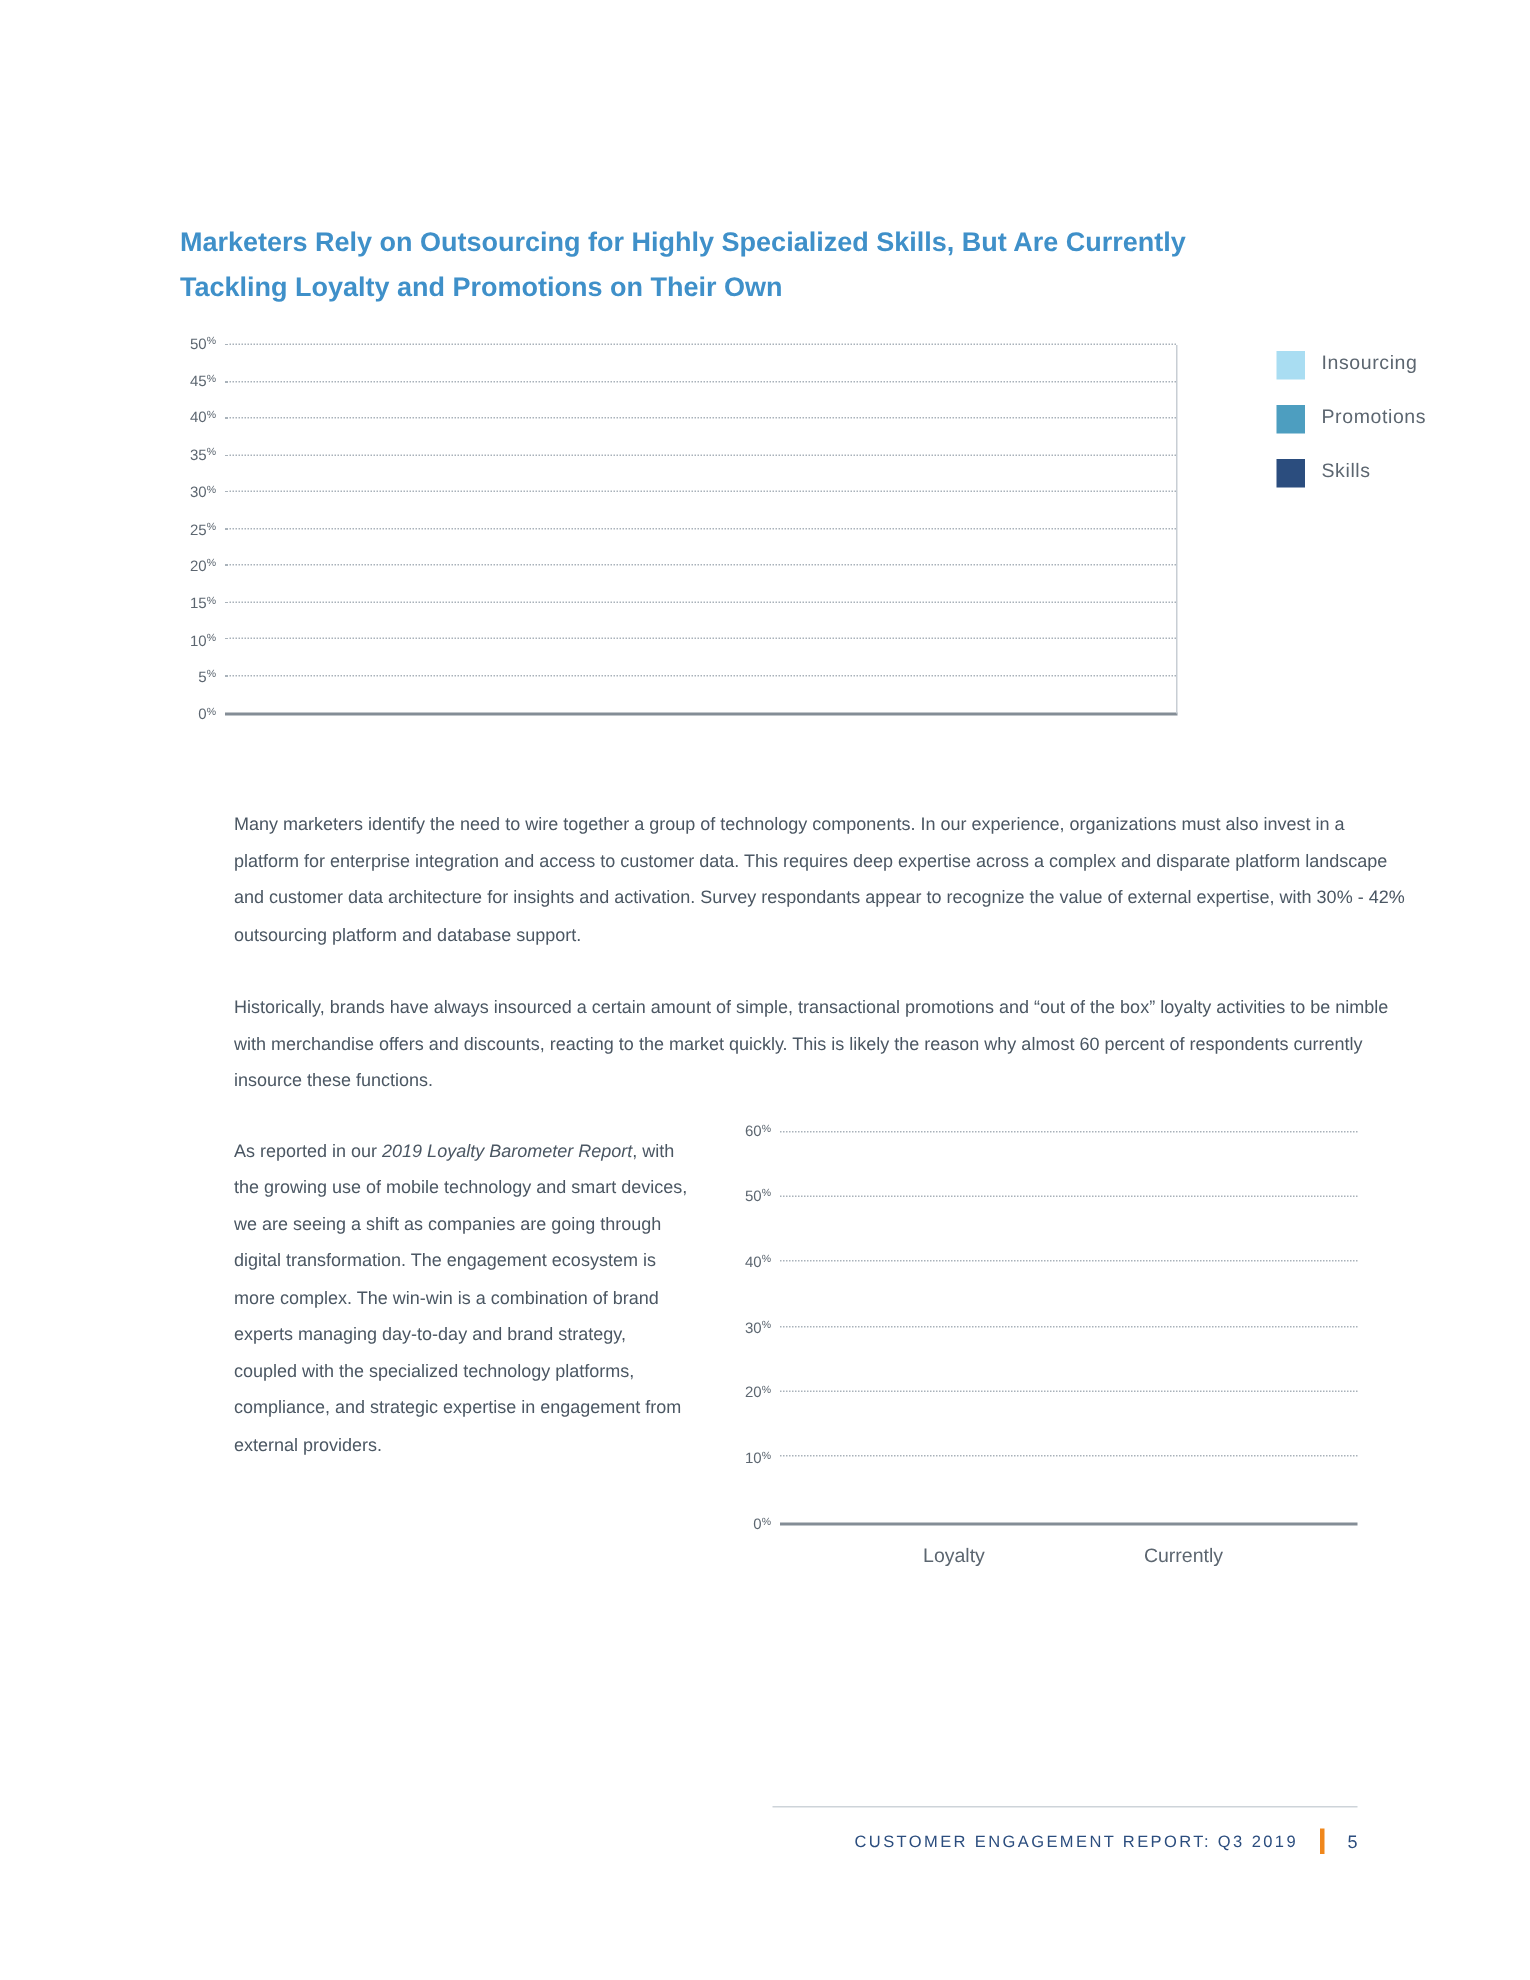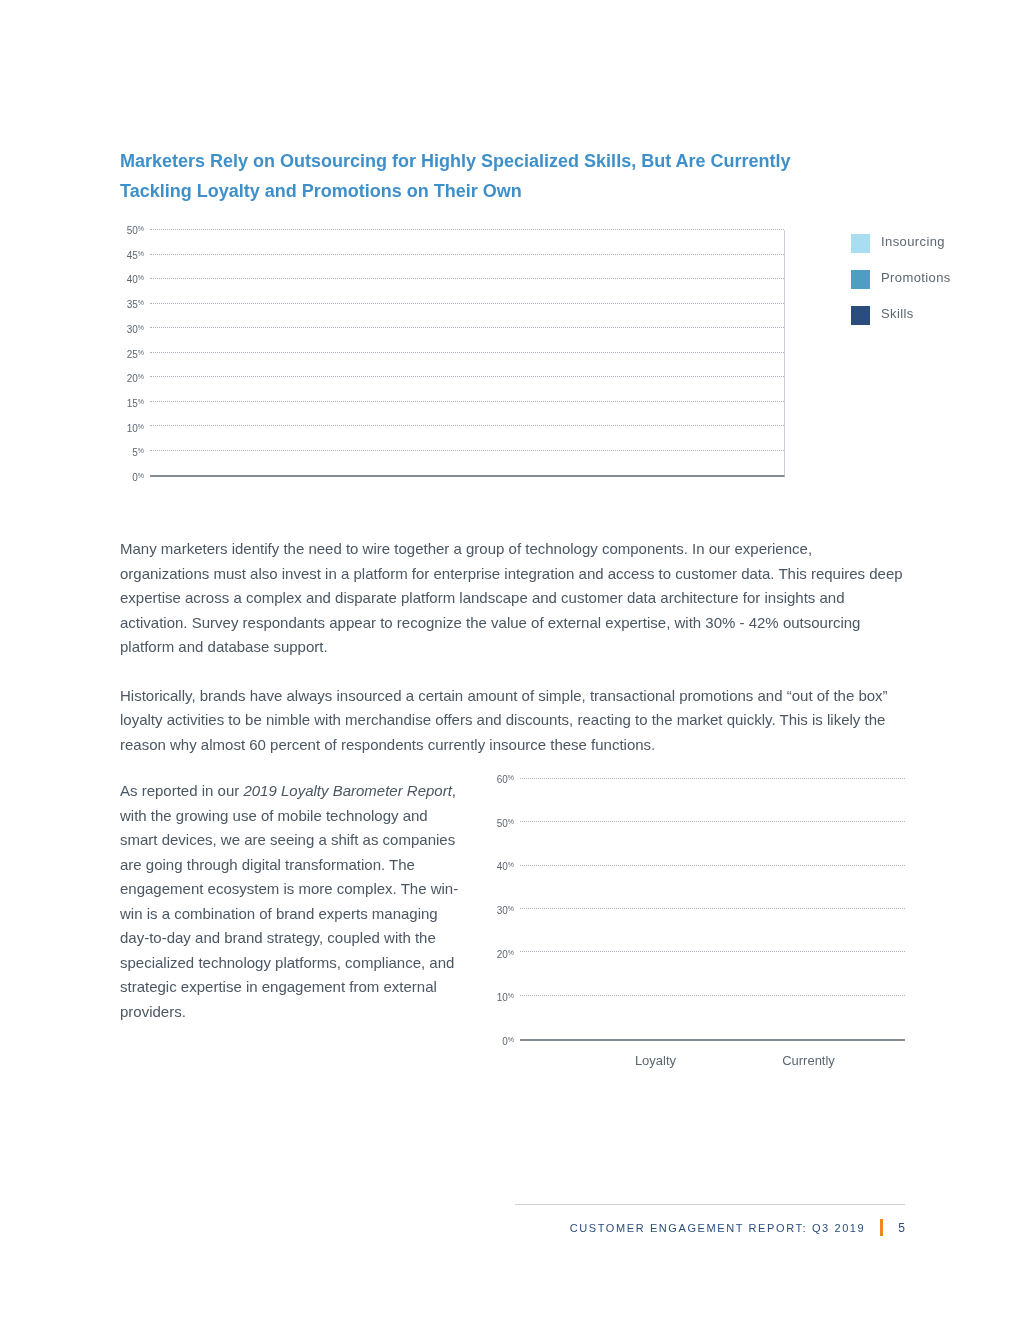--- a/index.html
+++ b/index.html
@@ -66,21 +66,21 @@
   .bar { display: block; }
   #chart-1 .plot { width: 635px; height: 247px; }
   #chart-1 .bar-groups { padding: 0 24px; }
   #chart-1 .bar { width: 56px; }
   #chart-2 .plot { width: 385px; height: 262px; }
   #chart-2 .bar-groups { padding: 0 20px; }
   #chart-2 .bar { width: 47px; }
   #chart-2 .bar-group { gap: 6px; }
   .x-labels {
     display: flex;
-    justify-content: flex-end;
+    justify-content: center;
     padding: 0 20px;
     margin-top: 12px;
   }
   .x-label {
     width: 153px;
     text-align: center;
     font-size: 13px;
     color: #5c6670;
   }
   
@@ -89,23 +89,24 @@
     padding-top: 4px;
     display: flex;
     flex-direction: column;
     gap: 17px;
   }
   .legend-item { display: flex; align-items: flex-start; gap: 11px; padding-left: 44px; }
   .swatch { width: 19px; height: 19px; flex: 0 0 auto; }
   .legend-label { font-size: 13px; color: #5c6670; letter-spacing: 0.4px; }
   
   .para {
-    font-size: 15px;
+    font-size: 12px;
     line-height: 24.5px;
     color: #4b5763;
+    margin-left: 36px;
   }
   .para1 { margin-top: 60px; width: 785px; }
   .para2 { margin-top: 24px; width: 785px; }
   .bottom-section {
     margin-top: 22px;
     display: flex;
     align-items: flex-start;
   }
   .left-col { width: 346px; }
   .left-col em { font-style: italic; }

